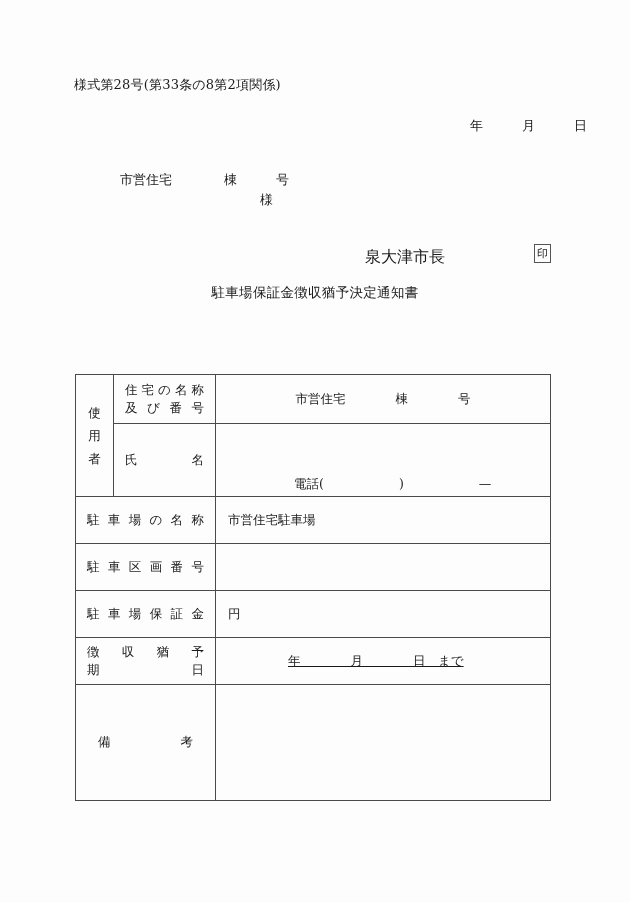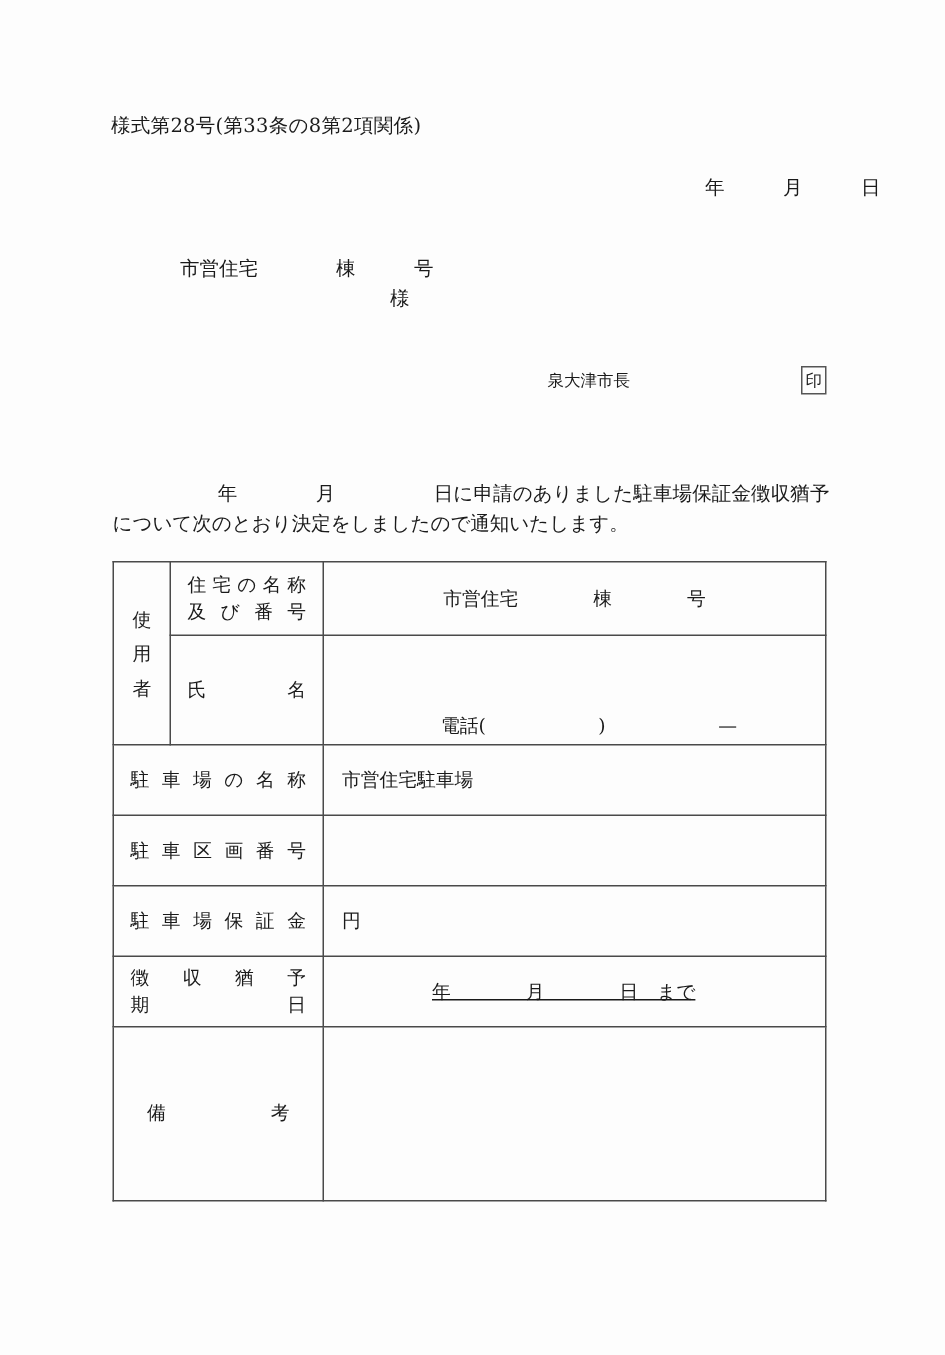--- a/index.html
+++ b/index.html
@@ -49,21 +49,21 @@
     font-size: 13px;
   }
   #addressee-honorific {
     left: 260px; top: 192px;
     font-size: 13px;
   }
 
   
   #issuer-name {
     left: 365px; top: 247px;
-    font-size: 11px;
+    font-size: 16px;
   }
   #seal-box {
     position: absolute;
     left: 534px; top: 244px;
     width: 17px; height: 19px;
     border: 1px solid #555;
     box-sizing: border-box;
     font-size: 11px;
     line-height: 17px;
     text-align: center;
@@ -151,24 +151,22 @@
   <div class="t f13" id="doc-date-line">年　　　月　　　日</div>
 
   <div class="t f13" id="addressee-line">市営住宅　　　　棟　　　号</div>
 
   <div class="t f13" id="addressee-honorific">様</div>
 
   <div class="t f13" id="issuer-name">泉大津市長</div>
 
   <div id="seal-box">印</div>
 
-
-  <div id="body-paragraph">
-    <span class="lead"></span><span>年　　　　月　　　　　日</span><span>に申請のありました駐車場保証金徴収猶予について次のとおり決定をしましたので通知いたします。</span>
-  </div>
+  <div class="t" id="doc-title">駐車場保証金徴収猶予決定通知書</div>
+
 
   <table id="form-table">
     <colgroup>
       <col class="col-a">
         <col class="col-b">
         <col class="col-c">
     </colgroup>
     <tbody>
 
       <tr>

